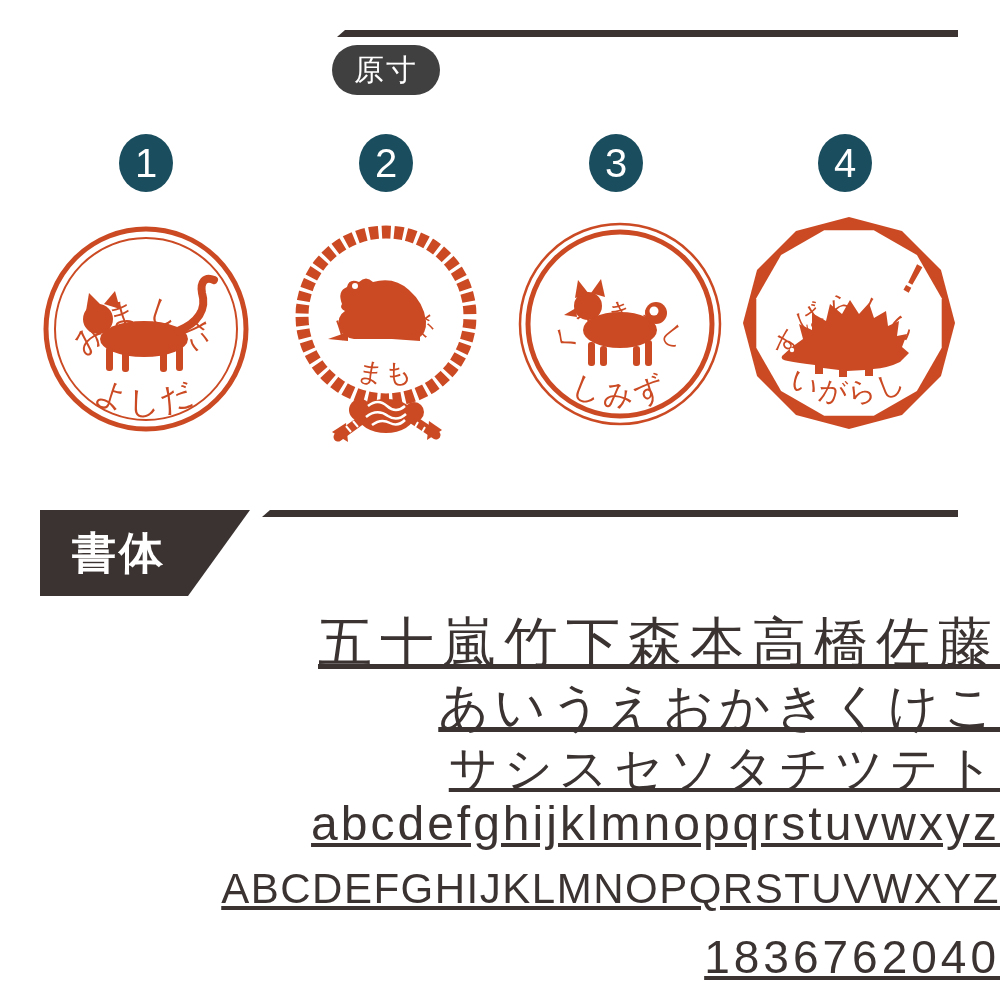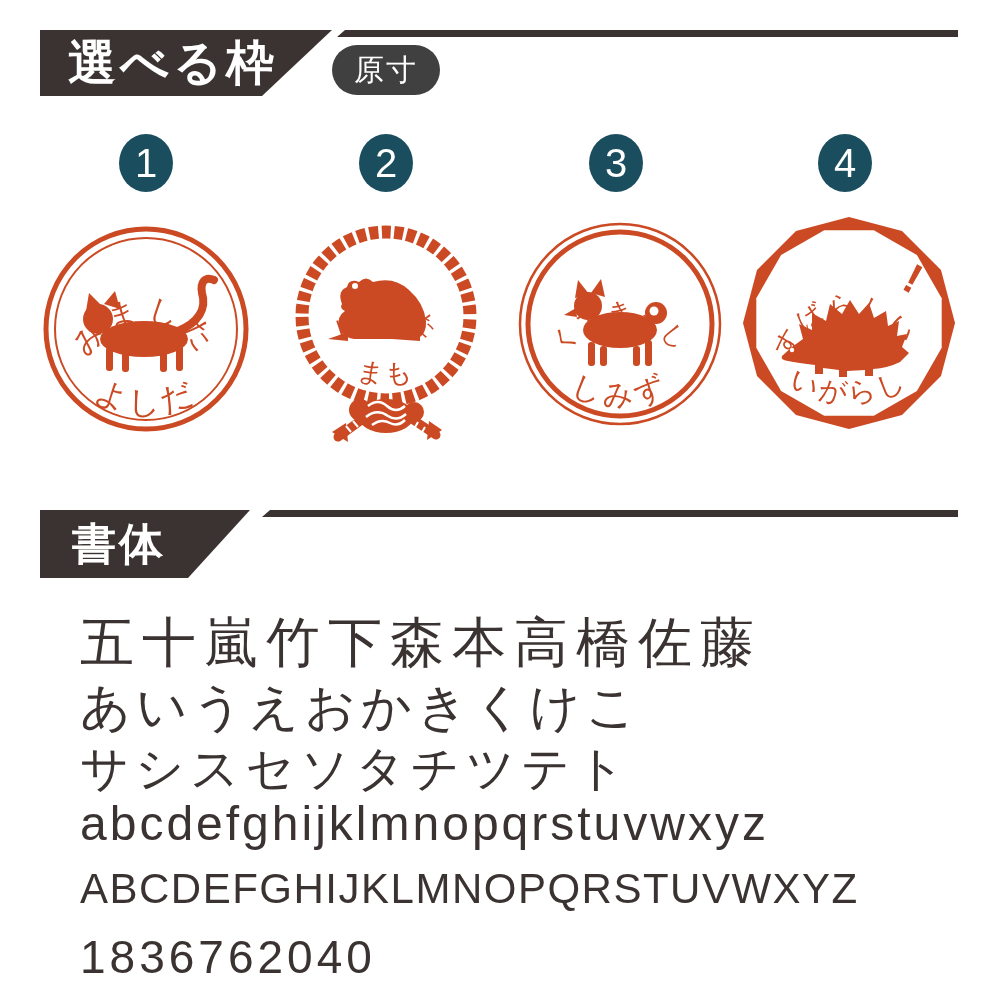--- a/index.html
+++ b/index.html
@@ -3,52 +3,49 @@
 <meta charset="utf-8">
 <style>
   html,body{margin:0;padding:0;background:#fff;}
   .canvas{position:relative;width:1000px;height:1000px;background:#fff;overflow:hidden;
           font-family:"Liberation Sans","DejaVu Sans",sans-serif;}
   .abs{position:absolute;}
   
   .head-block{background:#3a3331;color:#fff;display:flex;align-items:center;}
   .head-block.h1{left:40px;top:30px;width:292px;height:66px;
       clip-path:polygon(0 0,100% 0,calc(100% - 70px) 100%,0 100%);}
-  .head-block.h2{left:40px;top:510px;width:210px;height:68px;
+  .head-block.h2{left:40px;top:510px;width:210px;height:86px;
       clip-path:polygon(0 0,100% 0,calc(100% - 62px) 100%,0 100%);}
   .head-title{font-weight:bold;color:#fff;line-height:1;white-space:nowrap;}
   .h1 .head-title{font-size:48px;letter-spacing:4px;margin-left:28px;}
   .h2 .head-title{font-size:44px;letter-spacing:3px;margin-left:32px;}
   .head-bar{background:#3a3331;height:7px;}
   .head-bar.b1{left:337px;top:30px;width:621px;clip-path:polygon(8px 0,100% 0,100% 100%,0 100%);}
   .head-bar.b2{left:262px;top:510px;width:696px;clip-path:polygon(8px 0,100% 0,100% 100%,0 100%);}
   .badge{left:332px;top:45px;width:108px;height:50px;background:#404040;border-radius:26px;
          color:#fff;display:flex;align-items:center;justify-content:center;font-size:30px;letter-spacing:2px;}
   
   .numcircle{width:54px;height:58px;border-radius:50%;background:#1a4e5f;color:#fff;
              display:flex;align-items:center;justify-content:center;font-size:40px;line-height:1;}
   
   svg text{font-family:"Liberation Sans","DejaVu Sans",sans-serif;}
   
-  .specimen{position:absolute;left:80px;width:920px;text-align:left;color:#3a3332;line-height:1;white-space:nowrap;}
+  .specimen{position:absolute;left:80px;width:920px;text-align:right;color:#3a3332;line-height:1;white-space:nowrap;text-decoration:underline;}
   .sp1{top:615px;font-size:54px;letter-spacing:8px;}
   .sp2{top:682px;font-size:50px;letter-spacing:5px;}
   .sp3{top:745px;font-size:48px;letter-spacing:6px;}
   .sp4{top:800px;font-size:48px;letter-spacing:3px;}
   .sp5{top:868px;font-size:42px;letter-spacing:1.5px;}
   .sp6{top:934px;font-size:46px;letter-spacing:4px;}
 </style>
 </head>
 <body>
 
 <div class="canvas">
 
-  <div class="abs head-block h1">
-    <span class="head-title">選べる枠</span>
-  </div>
   <div class="abs head-bar b1"></div>
   <div class="abs badge">原寸</div>
 
   <div class="abs numcircle" style="left:119px;top:134px">1</div>
   <div class="abs numcircle" style="left:359px;top:134px">2</div>
   <div class="abs numcircle" style="left:589px;top:134px">3</div>
   <div class="abs numcircle" style="left:818px;top:134px">4</div>
 
   <svg class="abs" style="left:40px;top:219px" width="212" height="230" viewBox="0 0 212 230">
     <g fill="none" stroke="#cb4a23">

